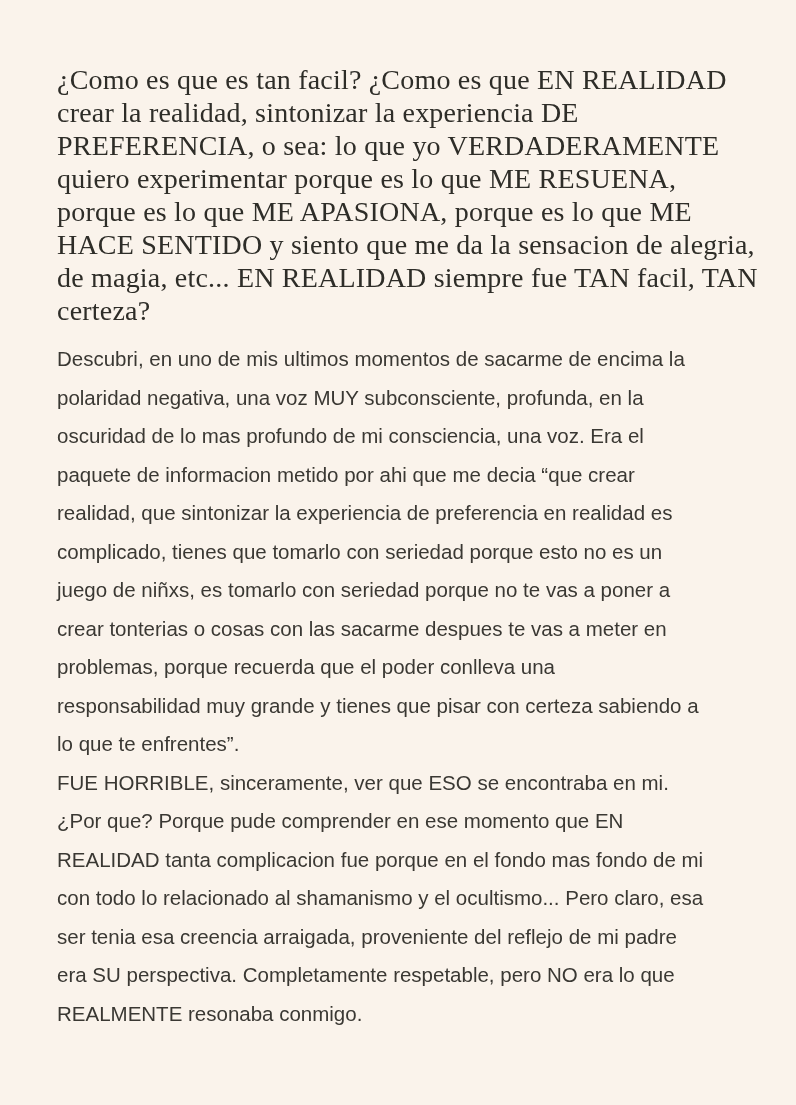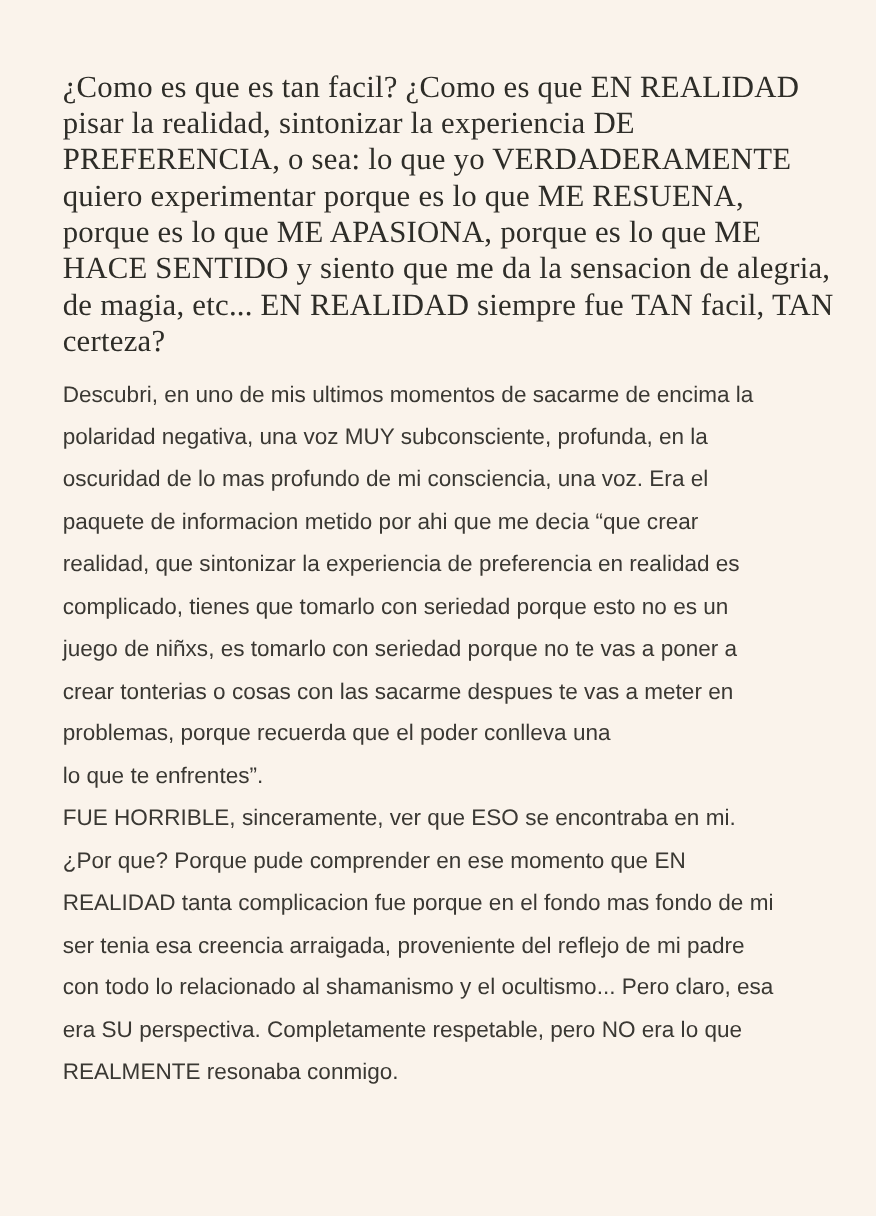--- a/index.html
+++ b/index.html
@@ -38,40 +38,41 @@
   .body-line {
     white-space: nowrap;
   }
 </style>
 </head>
 <body>
 
 <div class="page">
   <div class="intro">
       <div class="intro-line">¿Como es que es tan facil? ¿Como es que EN REALIDAD</div>
-      <div class="intro-line">pisar la realidad, sintonizar la experiencia DE</div>
+      <div class="intro-line">crear la realidad, sintonizar la experiencia DE</div>
       <div class="intro-line">PREFERENCIA, o sea: lo que yo VERDADERAMENTE</div>
       <div class="intro-line">quiero experimentar porque es lo que ME RESUENA,</div>
       <div class="intro-line">porque es lo que ME APASIONA, porque es lo que ME</div>
       <div class="intro-line">HACE SENTIDO y siento que me da la sensacion de alegria,</div>
       <div class="intro-line">de magia, etc... EN REALIDAD siempre fue TAN facil, TAN</div>
       <div class="intro-line">certeza?</div>
     </div>
   <div class="body-text">
       <div class="body-line">Descubri, en uno de mis ultimos momentos de sacarme de encima la</div>
       <div class="body-line">polaridad negativa, una voz MUY subconsciente, profunda, en la</div>
       <div class="body-line">oscuridad de lo mas profundo de mi consciencia, una voz. Era el</div>
       <div class="body-line">paquete de informacion metido por ahi que me decia “que crear</div>
       <div class="body-line">realidad, que sintonizar la experiencia de preferencia en realidad es</div>
       <div class="body-line">complicado, tienes que tomarlo con seriedad porque esto no es un</div>
       <div class="body-line">juego de niñxs, es tomarlo con seriedad porque no te vas a poner a</div>
       <div class="body-line">crear tonterias o cosas con las sacarme despues te vas a meter en</div>
       <div class="body-line">problemas, porque recuerda que el poder conlleva una</div>
+      <div class="body-line">responsabilidad muy grande y tienes que pisar con certeza sabiendo a</div>
       <div class="body-line">lo que te enfrentes”.</div>
       <div class="body-line">FUE HORRIBLE, sinceramente, ver que ESO se encontraba en mi.</div>
       <div class="body-line">¿Por que? Porque pude comprender en ese momento que EN</div>
       <div class="body-line">REALIDAD tanta complicacion fue porque en el fondo mas fondo de mi</div>
+      <div class="body-line">con todo lo relacionado al shamanismo y el ocultismo... Pero claro, esa</div>
       <div class="body-line">ser tenia esa creencia arraigada,  proveniente del reflejo de mi padre</div>
-      <div class="body-line">con todo lo relacionado al shamanismo y el ocultismo... Pero claro, esa</div>
       <div class="body-line">era SU perspectiva. Completamente respetable, pero NO era lo que</div>
       <div class="body-line">REALMENTE resonaba conmigo.</div>
     </div>
 </div>
 
 </body></html>

